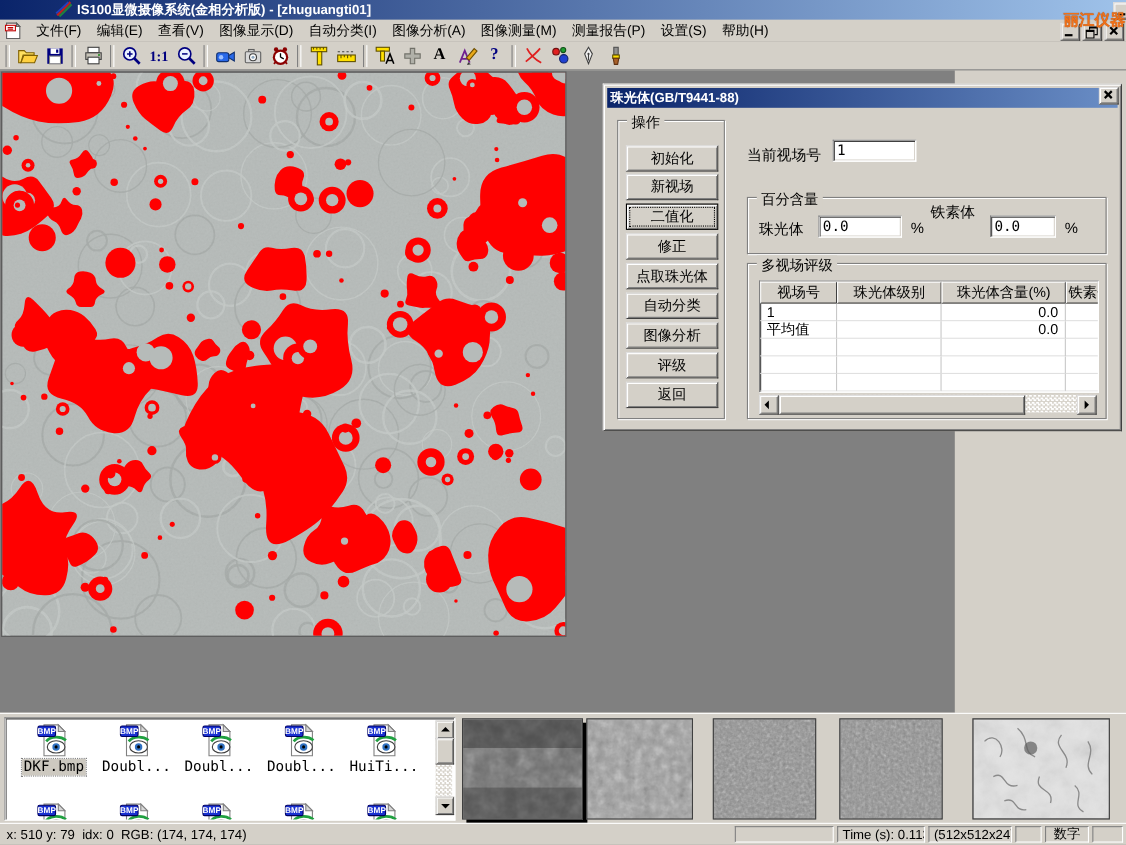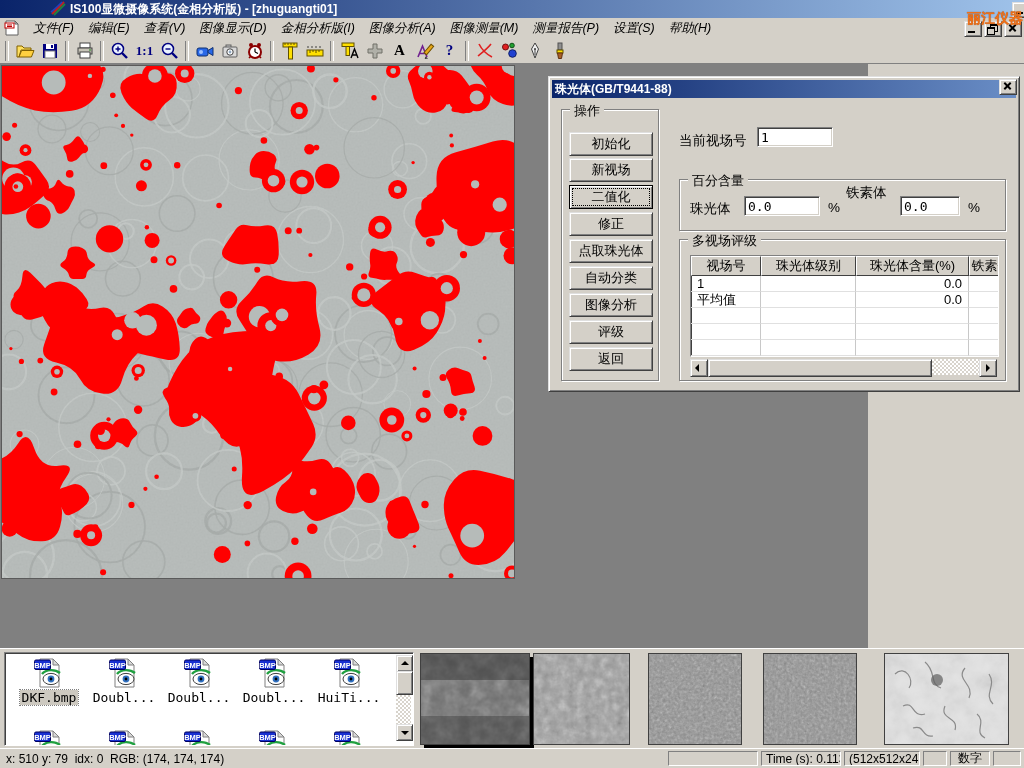--- a/index.html
+++ b/index.html
@@ -25,21 +25,21 @@
   .g-rest::before{content:"";position:absolute;left:5px;top:2px;width:6px;height:5px;border:1px solid #000;border-top-width:2px;background:#d4d0c8;}
   .g-rest::after{content:"";position:absolute;left:2px;top:5px;width:6px;height:5px;border:1px solid #000;border-top-width:2px;background:#d4d0c8;}
   .g-x::before,.g-x::after{content:"";position:absolute;left:3px;top:5px;width:9px;height:2px;background:#000;}
   .g-x::before{transform:rotate(45deg);} .g-x::after{transform:rotate(-45deg);}
   .watermark{position:absolute;right:1px;top:10px;z-index:99;color:#f07018;font-weight:bold;
              font-size:14px;letter-spacing:0px;text-shadow:0 0 1px #903c00;pointer-events:none;}
   
   .menubar{position:absolute;left:0;top:18px;width:1024px;height:20px;background:#d4d0c8;
            display:flex;align-items:center;border-bottom:1px solid #808080;}
   .docicon{width:16px;height:16px;margin:0 6px 0 4px;}
-  .menuitem{padding:12px 7px;font-size:12.5px;white-space:nowrap;cursor:default;font-style:italic;}
+  .menuitem{padding:12px 7px;font-size:12.5px;white-space:nowrap;cursor:default;}
   .mdibtns{position:absolute;right:2px;top:3px;display:flex;}
   
   .toolbar{position:absolute;left:0;top:38px;width:1024px;height:26px;background:#d4d0c8;
            border-bottom:1px solid #808080;display:flex;align-items:center;padding-left:2px;box-sizing:border-box;}
   .tb-sep{width:2px;height:20px;margin:0 3px;border-left:1px solid #808080;border-right:1px solid #fff;}
   .tb-btn{width:25px;height:22px;display:flex;align-items:center;justify-content:center;cursor:default;}
   .tb-btn svg{width:20px;height:20px;}
   .tb-glyph{font-weight:bold;font-size:13px;color:#000080;font-family:"Liberation Serif",serif;}
   
   .workspace{position:absolute;left:0;top:64px;width:868px;height:584px;background:#808080;}
@@ -169,21 +169,21 @@
     <svg class="docicon" viewBox="0 0 16 16">
       <path d="M2 1 h9 l3 3 v11 H2 Z" fill="#fff" stroke="#606060"></path>
       <path d="M11 1 v3 h3 Z" fill="#d0d0d0" stroke="#606060"></path>
       <rect x="1" y="3" width="9" height="5" fill="#fff" stroke="#c00000"></rect>
       <path d="M3 5 h5 M3 6.5 h5" stroke="#c00000" stroke-width="1"></path>
     </svg>
     <div class="menuitem">文件(F)</div>
     <div class="menuitem">编辑(E)</div>
     <div class="menuitem">查看(V)</div>
     <div class="menuitem">图像显示(D)</div>
-    <div class="menuitem">金相分析版(I)</div>
+    <div class="menuitem">自动分类(I)</div>
     <div class="menuitem">图像分析(A)</div>
     <div class="menuitem">图像测量(M)</div>
     <div class="menuitem">测量报告(P)</div>
     <div class="menuitem">设置(S)</div>
     <div class="menuitem">帮助(H)</div>
     <div class="mdibtns">
       <div class="win-btn g-min"></div>
       <div class="win-btn g-rest"></div>
       <div class="win-btn g-x"></div>
     </div>

